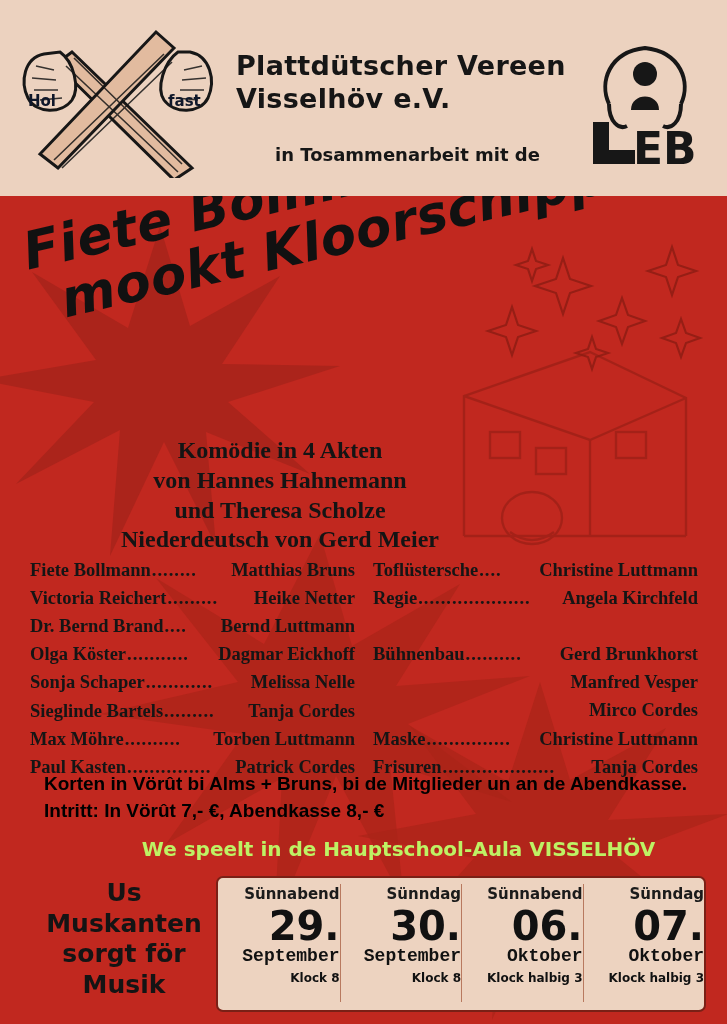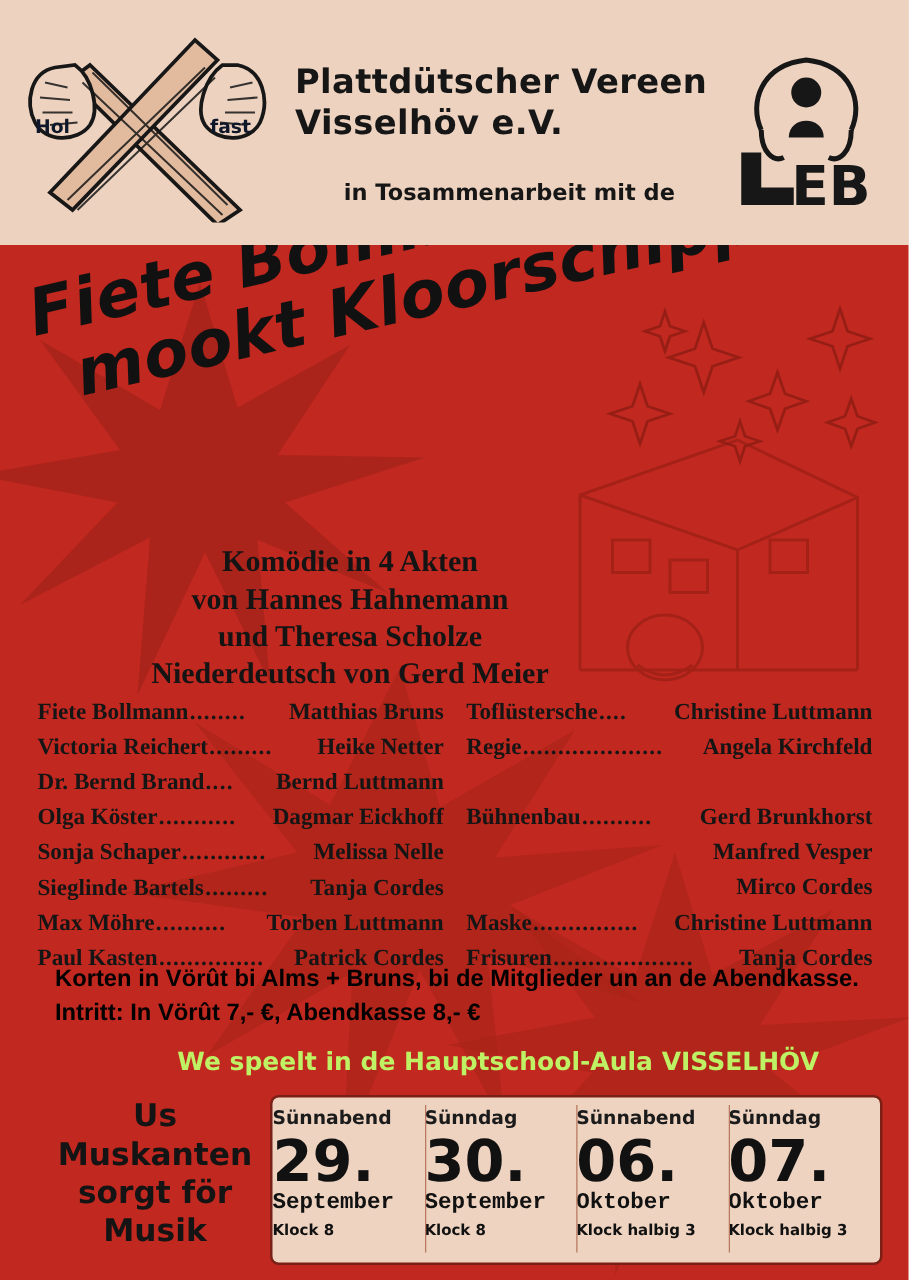--- a/index.html
+++ b/index.html
@@ -205,41 +205,42 @@
     width: 486px;
     height: 132px;
     background: #edd3c0;
     border: 2px solid #7a2016;
     border-radius: 7px;
     display: flex;
   }
   .date-cell {
     flex: 1 1 0;
     position: relative;
-    text-align: left;
+    text-align: right;
     padding-top: 7px;
     box-sizing: border-box;
+    padding-left: 12px;
   }
   .date-cell + .date-cell::before {
     content: "";
     position: absolute;
     left: 0; top: 6px;
     width: 1px; height: 118px;
     background: #b8795f;
   }
   .date-weekday {
     font-family: "DejaVu Sans", sans-serif;
     font-weight: bold;
     font-size: 15px;
     color: #1b1b1b;
   }
   .date-day {
     font-family: "DejaVu Sans", sans-serif;
     font-weight: bold;
-    font-size: 46px;
+    font-size: 40px;
     line-height: 1.05;
     color: #111111;
     margin-top: 2px;
   }
   .date-month {
     font-family: Liberation Mono, monospace;
     font-weight: bold;
     font-size: 18px;
     color: #111111;
     margin-top: -1px;

